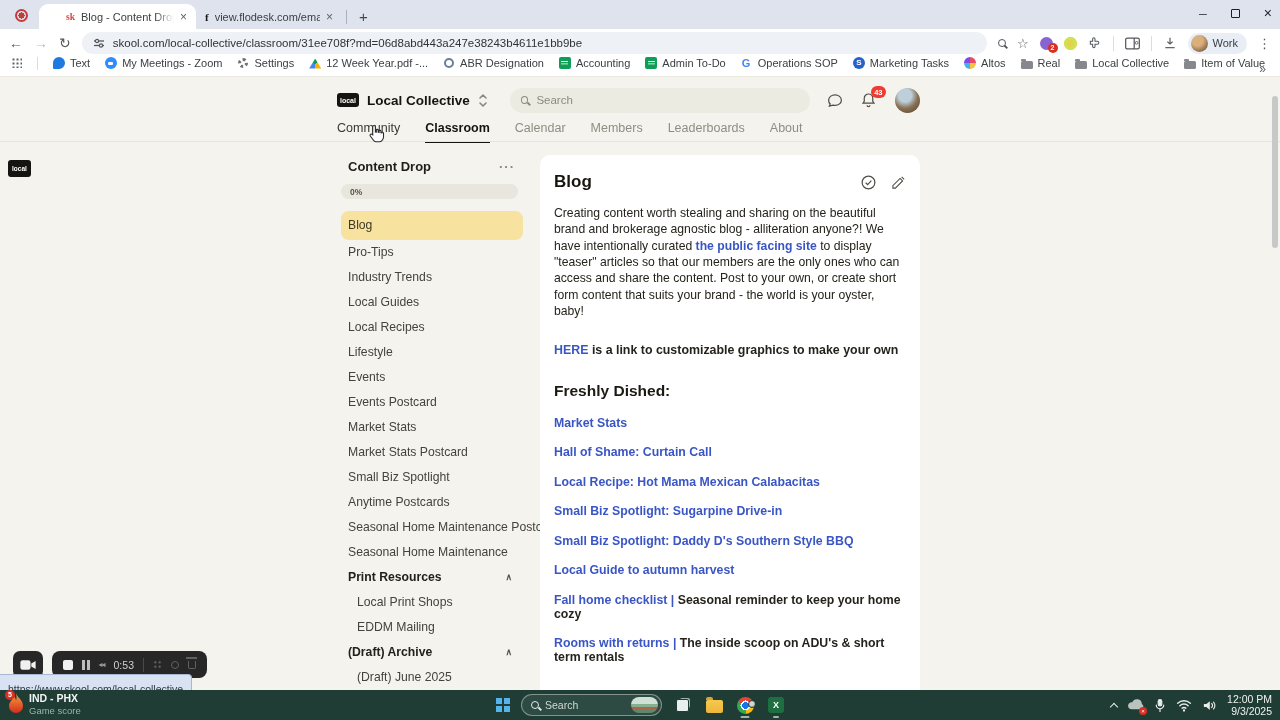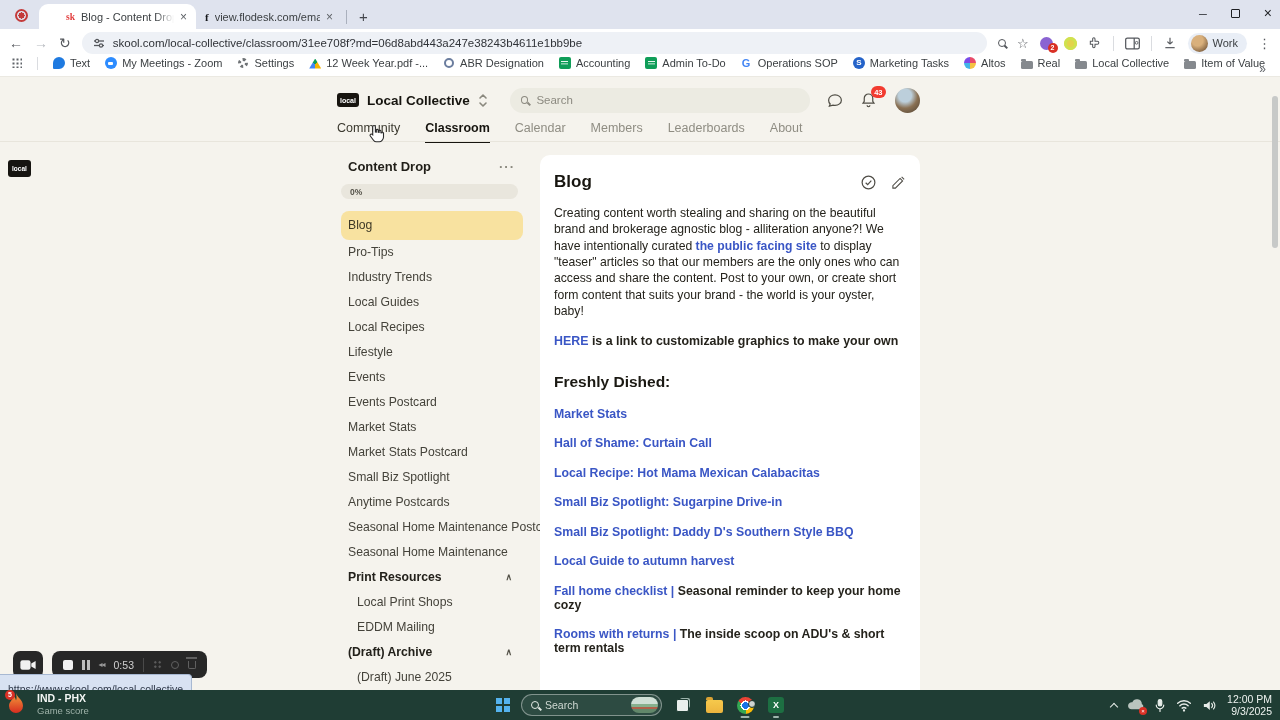--- a/index.html
+++ b/index.html
@@ -123,21 +123,21 @@
   .s-item.active { background:#f8e2a0; color:#3e3927; padding-top:8px; padding-bottom:8px; }
   .s-item.section { font-weight:700; color:#23211b; }
   .s-item.section::after { content:"\2227"; margin-left:auto; color:#55534a; font-size:9px; padding-right:3px; }
   .s-item.sub { padding-left:16px; }
 
   .card { width:380px; margin-left:auto; background:#fff; border-radius:10px 10px 0 0; padding:17px 14px 20px; height:536px; overflow:hidden; }
   .card-head { display:flex; align-items:center; gap:14px; }
   .card-title { font-size:17px; font-weight:700; color:#17150f; flex:1; }
   .intro { margin-top:13px; font-size:12.2px; line-height:1.34; color:#25231c; }
   .a-link { color:#3a56c5; font-weight:700; cursor:pointer; text-decoration:none; }
-  .here-row { margin-top:15px; font-size:12.4px; font-weight:700; color:#25231c; }
+  .here-row { margin-top:24px; font-size:12.4px; font-weight:700; color:#25231c; }
   .brow.h2r { margin-top:25px; font-size:15.5px; font-weight:800; color:#1b1913; }
   .brow.lkr { margin-top:15.5px; font-size:12.3px; font-weight:700; }
   .bsuffix { color:#25231c; }
   .scroll-thumb { position:absolute; right:2px; top:18px; width:6px; height:152px; background:#c7c9c8; border-radius:3px; }
 
   
   .rec-cam { position:absolute; left:13px; top:651px; width:30px; height:27px; background:#272727; border-radius:7px; display:flex; align-items:center; justify-content:center; }
   .rec-bar { position:absolute; left:52px; top:651px; height:27px; background:#272727; border-radius:8px; display:flex; align-items:center; gap:9px; padding:0 11px; }
   .rc-stop { width:10px; height:10px; background:#f2f2f2; border-radius:2px; }
   .rc-pause { display:flex; gap:2.5px; }
@@ -146,21 +146,21 @@
   .rc-time { color:#cfcfcf; font-size:10.5px; }
   .rc-divider { width:1px; height:14px; background:#4a4a4a; }
   .rc-grid { width:9px; height:9px; background:radial-gradient(circle,#606060 1px,transparent 1.3px); background-size:4.5px 4.5px; }
   .rc-circle { width:8px; height:8px; border:1.5px solid #606060; border-radius:50%; }
   .rc-trash { width:8px; height:8px; border:1.5px solid #606060; border-top:none; border-radius:0 0 2px 2px; position:relative; }
   .rc-trash::before { content:""; position:absolute; top:-3.5px; left:-2.5px; width:11px; height:1.5px; background:#606060; }
   .status-tip { position:absolute; left:0; top:674px; height:28px; background:#d8e2f2; border:1px solid #a7b8d2; border-left:none; border-bottom:none; border-radius:0 4px 0 0; display:flex; align-items:center; padding:0 8px; font-size:10.5px; color:#303a4b; }
 
   
   .taskbar { position:absolute; left:0; bottom:0; width:1280px; height:30px; background:#1f3d34; }
-  .tb-widget { position:absolute; left:7px; top:2px; display:flex; align-items:center; gap:12px; }
+  .tb-widget { position:absolute; left:7px; top:2px; display:flex; align-items:center; gap:4px; }
   .flame-wrap { position:relative; width:18px; height:24px; }
   .flame-badge { position:absolute; left:-2px; top:-2px; background:#d93025; color:#fff; border-radius:50%; width:10px; height:10px; font-size:7px; font-weight:700; text-align:center; line-height:10px; }
   .tbw-title { font-size:10.5px; font-weight:700; color:#f2f5f3; line-height:12.5px; }
   .tbw-sub { font-size:9.5px; color:#9fb3aa; line-height:11px; }
   .tb-center { position:absolute; left:496px; top:0; height:30px; display:flex; align-items:center; gap:11px; }
   .win-start { width:14px; height:14px;
     background:
       linear-gradient(to right, transparent calc(50% - 1px), #1f3d34 calc(50% - 1px) calc(50% + 1px), transparent calc(50% + 1px)),
       linear-gradient(to bottom, transparent calc(50% - 1px), #1f3d34 calc(50% - 1px) calc(50% + 1px), transparent calc(50% + 1px)),
       #55b3ee; }

